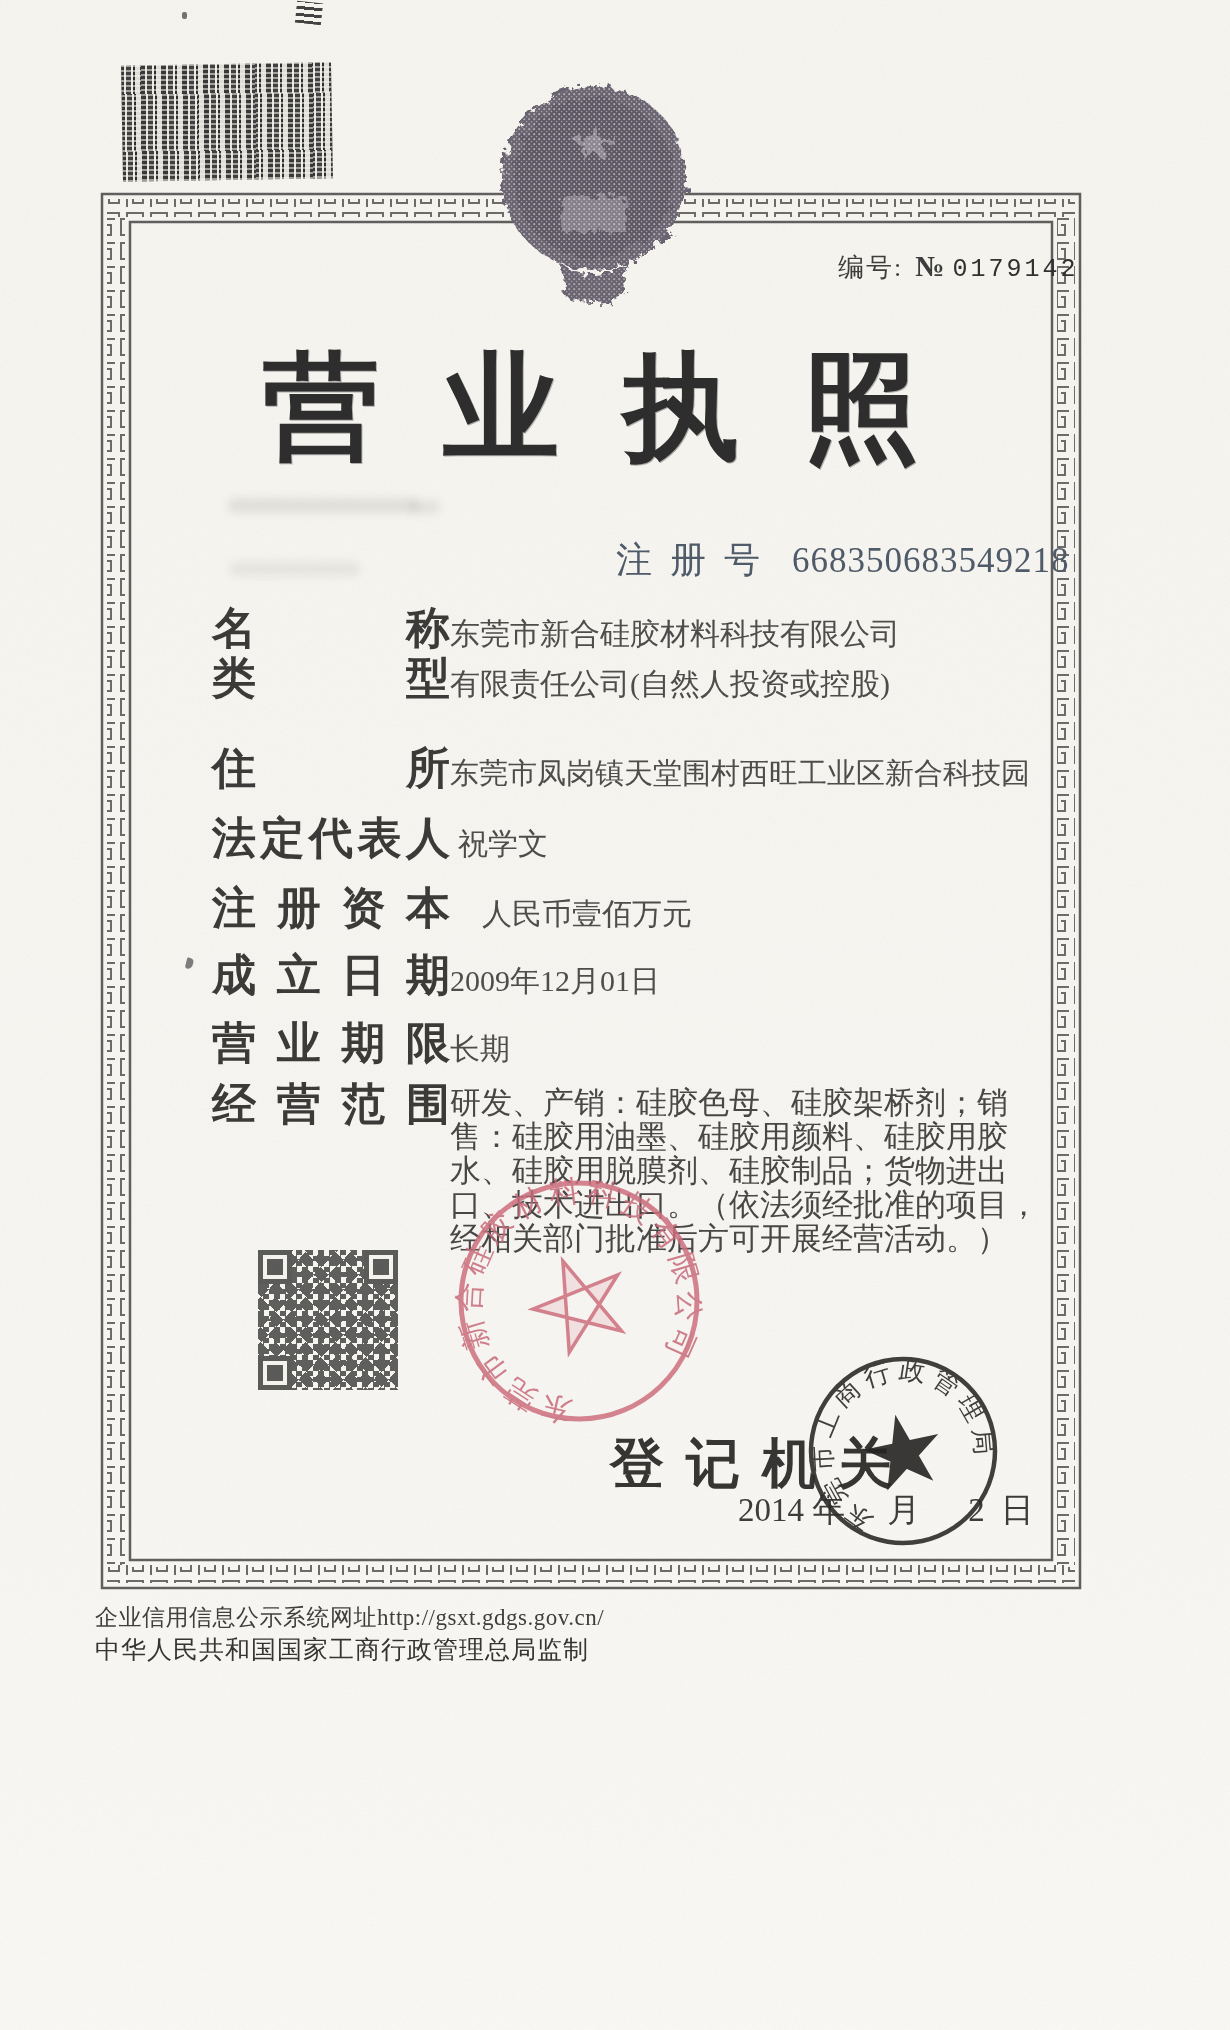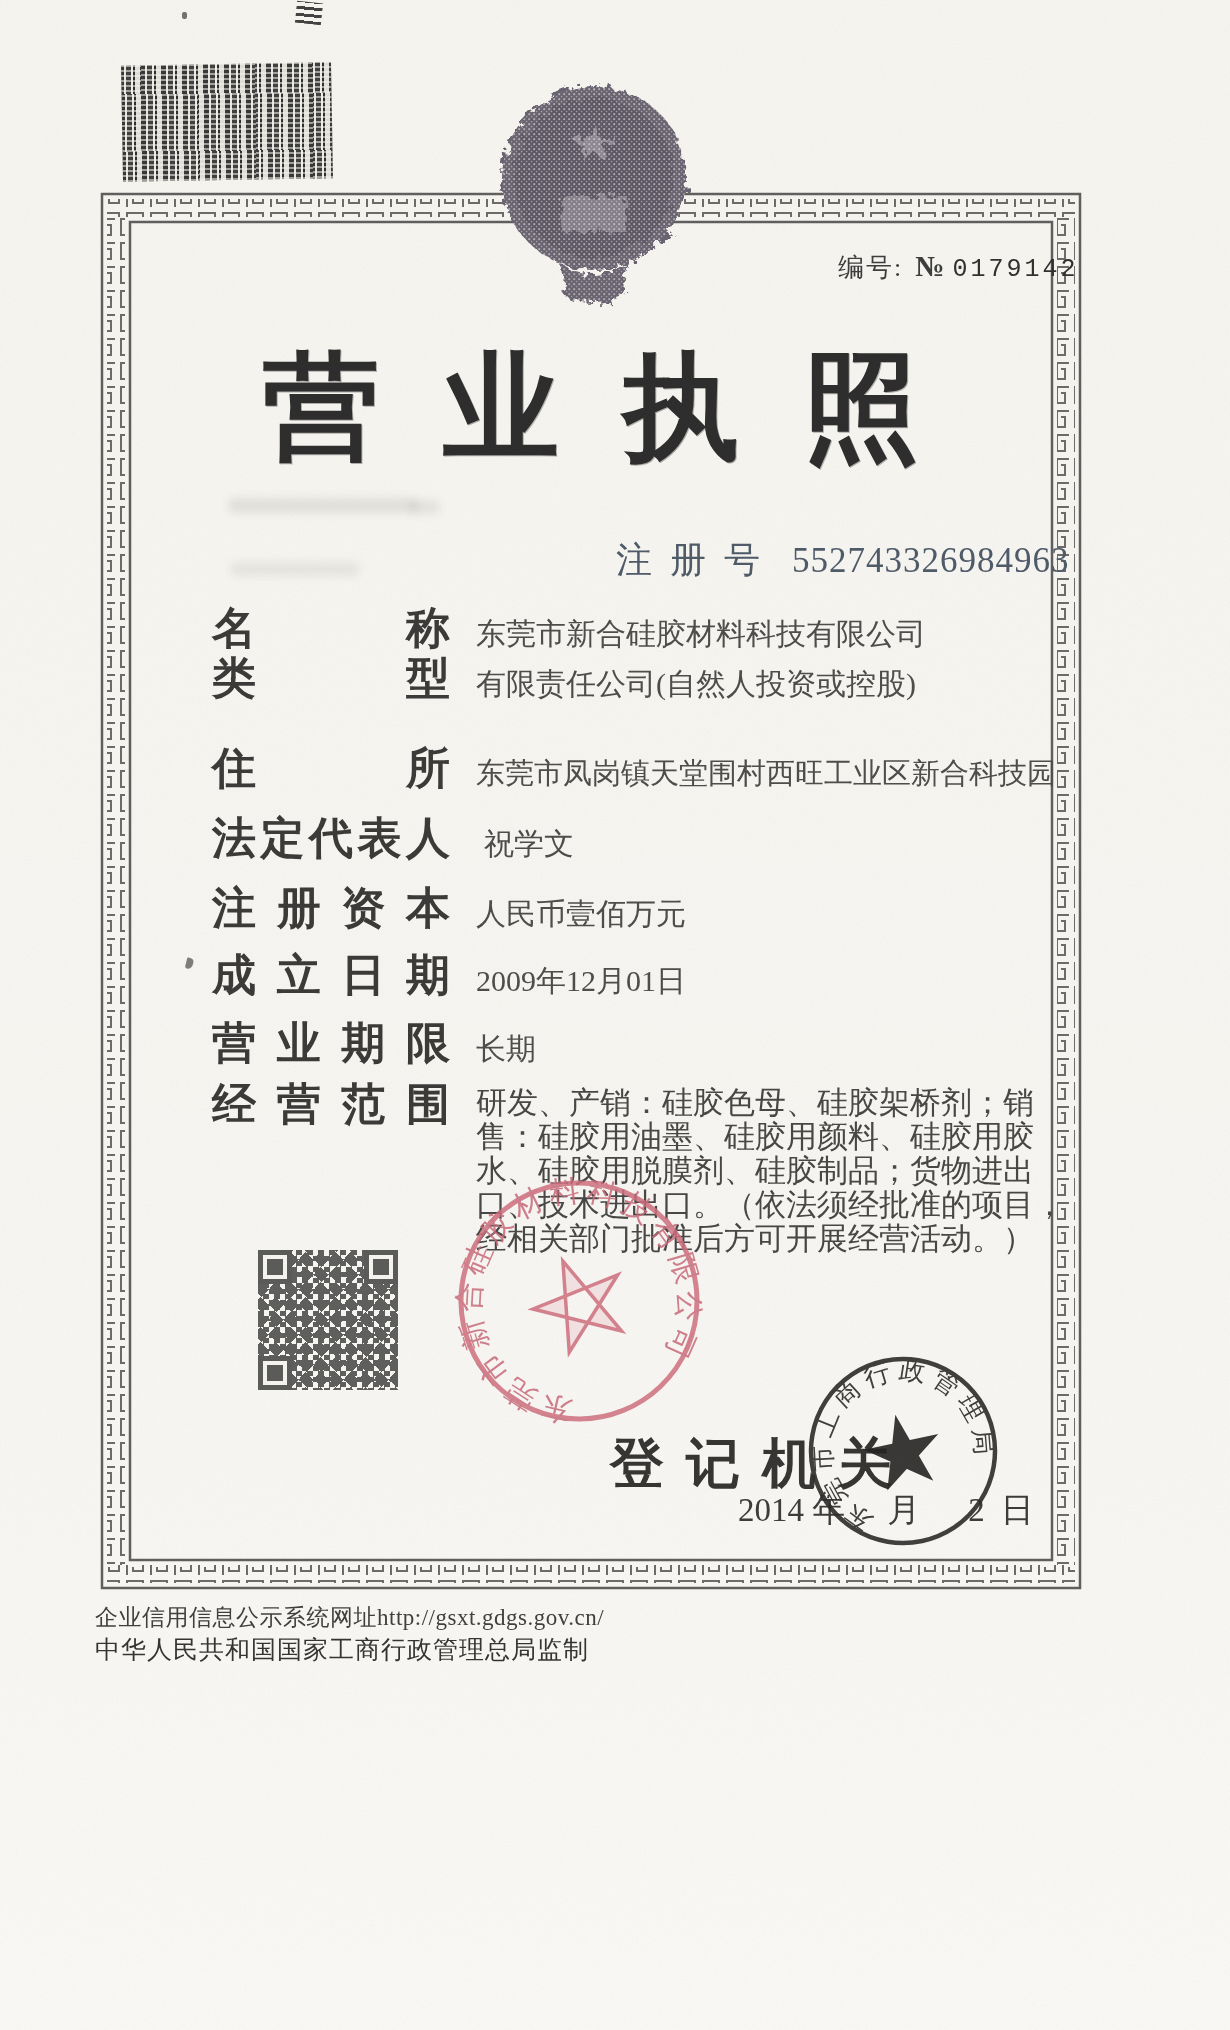--- a/index.html
+++ b/index.html
@@ -34,25 +34,25 @@
   }
   
   .regline{left:616px;top:536px;white-space:nowrap;color:#4e5a68;}
   .regline .reg-label{font-size:36px;letter-spacing:18px;}
   .regline .reg-no{font-size:35px;letter-spacing:1px;padding-left:14px;}
   
   .row{position:absolute;left:212px;display:flex;align-items:flex-start;width:860px;}
   .row .lbl{
     flex:0 0 238px;font-size:44px;font-weight:700;color:#3a3938;
     text-align:justify;text-align-last:justify;text-justify:inter-character;
-    line-height:1.05;margin-right:26px;
+    line-height:1.05;
   }
   .row .val{font-size:30px;color:#4d4c4b;padding-top:9px;line-height:1.25;}
   .row-name{top:606px;}  .row-type{top:656px;}  .row-addr{top:746px;}
-  .row-rep{top:816px;gap:8px;}   .row-cap{top:886px;}   .row-date{top:953px;}
+  .row-rep{top:816px;gap:8px;}   .row-cap{top:886px;gap:32px;}   .row-date{top:953px;}
   .row-term{top:1021px;} .row-scope{top:1082px;}
   .row-addr .val{font-size:29px;}
   .row-scope .val{font-size:31px;width:596px;line-height:34px;padding-top:4px;color:#474645;}
   
   .qr{
     left:258px;top:1250px;width:140px;height:140px;opacity:.82;
     background:
       repeating-conic-gradient(from 45deg,#3d3d3d 0% 25%,rgba(0,0,0,0) 25% 50%) 3px 2px/15px 15px,
       repeating-conic-gradient(#3d3d3d 0% 25%,rgba(0,0,0,0) 25% 50%) 0 0/11px 11px;
   }
@@ -140,21 +140,21 @@
     </svg>
   </div>
 
   <div class="abs serial">
     <span>编号:</span><span class="no-sign">№</span><span class="digits">0179142</span>
   </div>
 
   <div class="abs title">营业执照</div>
 
   <div class="abs regline">
-    <span class="reg-label">注册号</span><span class="reg-no">552743326984963</span>
+    <span class="reg-label">注册号</span><span class="reg-no">668350683549218</span>
   </div>
 
   <div class="row row-name">
     <span class="lbl">名称</span>
     <span class="val">东莞市新合硅胶材料科技有限公司</span>
   </div>
   <div class="row row-type">
     <span class="lbl">类型</span>
     <span class="val">有限责任公司(自然人投资或控股)</span>
   </div>

